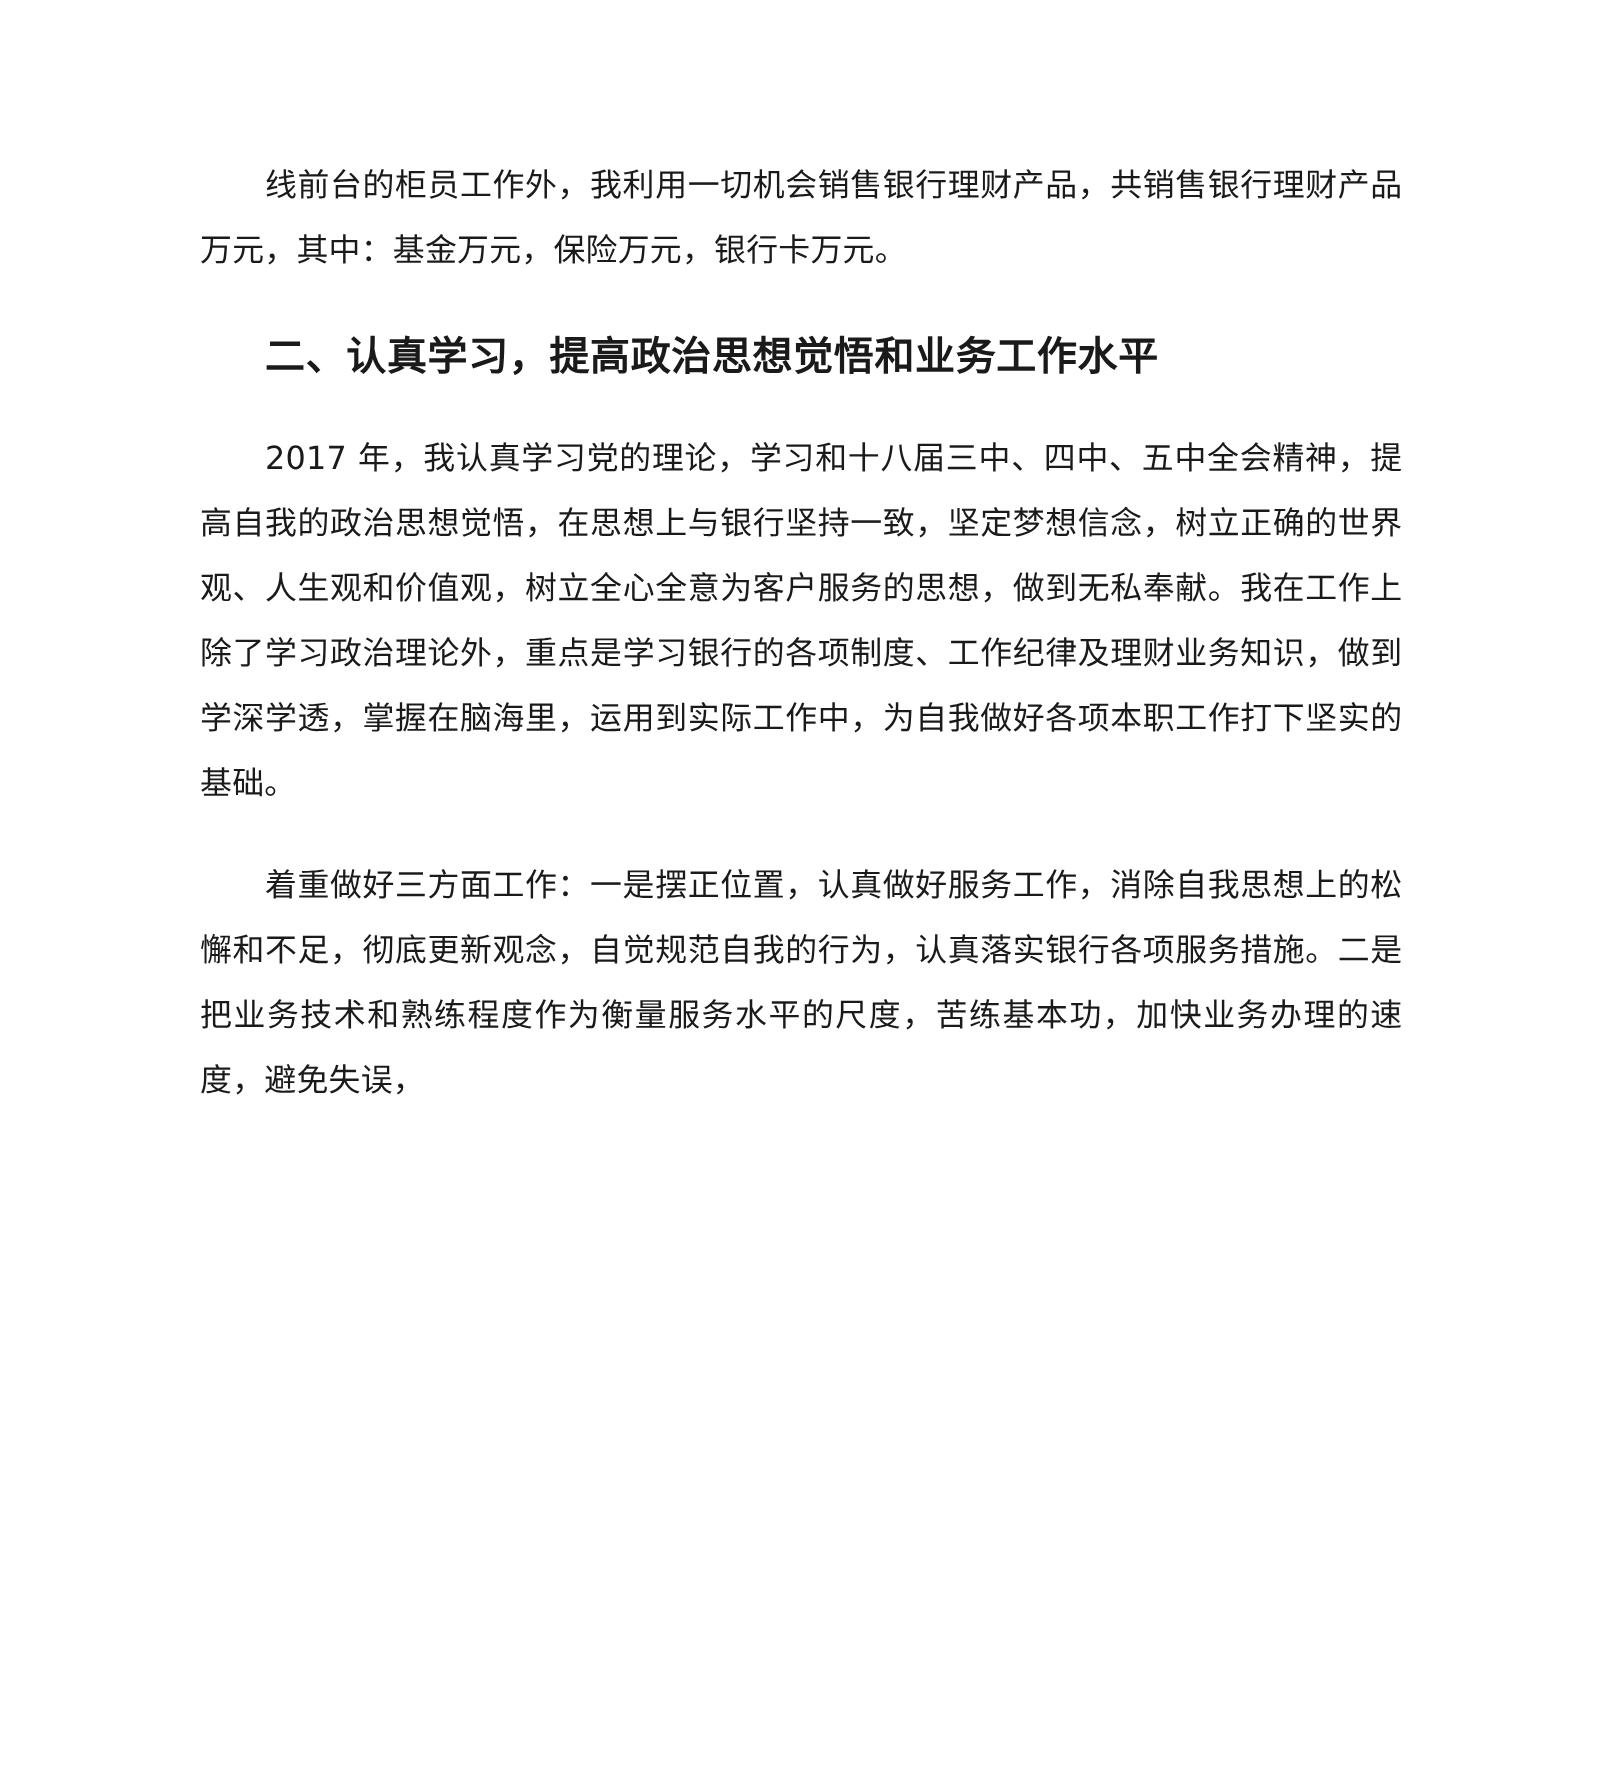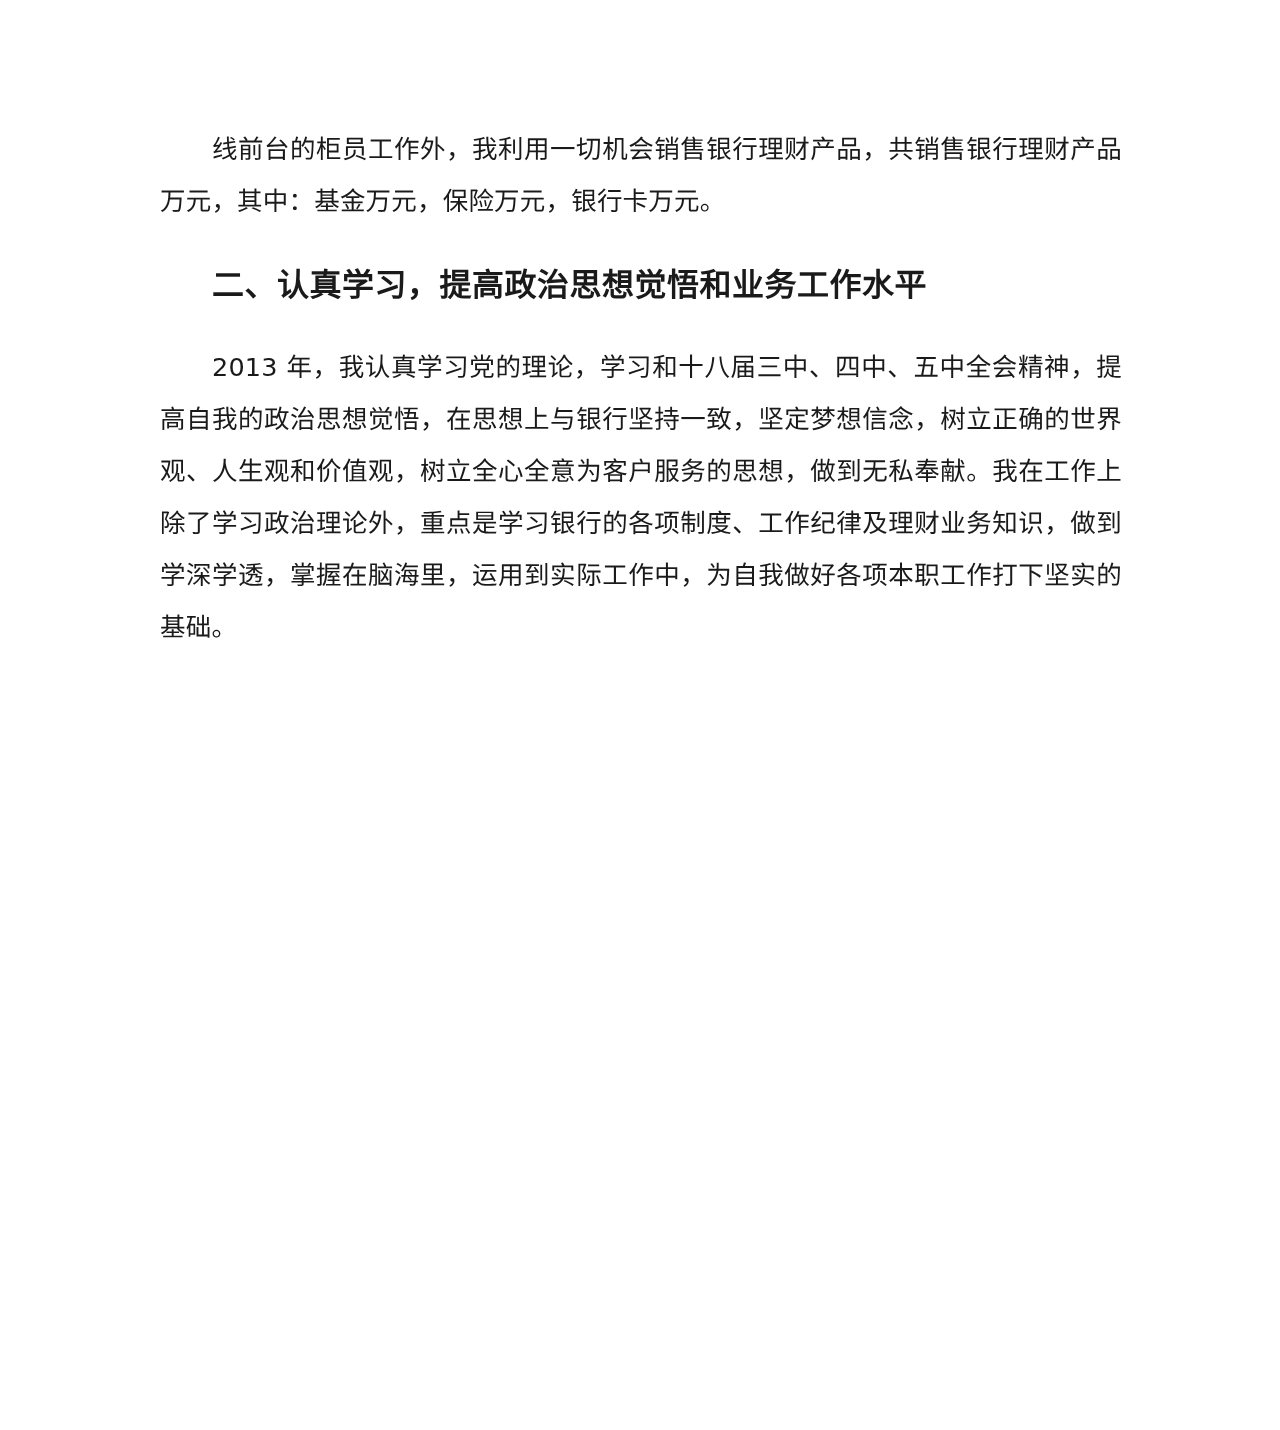--- a/index.html
+++ b/index.html
@@ -63,20 +63,21 @@
 </head>
 <body>
 
 <div class="page">
   <div class="content">
 
     <p class="doc-paragraph gap-top-first">线前台的柜员工作外，我利用一切机会销售银行理财产品，共销售银行理财产品万元，其中：基金万元，保险万元，银行卡万元。</p>
 
     <h2 class="doc-heading gap-heading">二、认真学习，提高政治思想觉悟和业务工作水平</h2>
 
-    <p class="doc-paragraph gap-after-heading">2013 年，我认真学习党的理论，学习和十八届三中、四中、五中全会精神，提高自我的政治思想觉悟，在思想上与银行坚持一致，坚定梦想信念，树立正确的世界观、人生观和价值观，树立全心全意为客户服务的思想，做到无私奉献。我在工作上除了学习政治理论外，重点是学习银行的各项制度、工作纪律及理财业务知识，做到学深学透，掌握在脑海里，运用到实际工作中，为自我做好各项本职工作打下坚实的基础。</p>
+    <p class="doc-paragraph gap-after-heading">2017 年，我认真学习党的理论，学习和十八届三中、四中、五中全会精神，提高自我的政治思想觉悟，在思想上与银行坚持一致，坚定梦想信念，树立正确的世界观、人生观和价值观，树立全心全意为客户服务的思想，做到无私奉献。我在工作上除了学习政治理论外，重点是学习银行的各项制度、工作纪律及理财业务知识，做到学深学透，掌握在脑海里，运用到实际工作中，为自我做好各项本职工作打下坚实的基础。</p>
 
 
 
 
+    <p class="doc-paragraph gap-block">着重做好三方面工作：一是摆正位置，认真做好服务工作，消除自我思想上的松懈和不足，彻底更新观念，自觉规范自我的行为，认真落实银行各项服务措施。二是把业务技术和熟练程度作为衡量服务水平的尺度，苦练基本功，加快业务办理的速度，避免失误，</p>
 
   </div>
 </div>
 
 </body></html>

